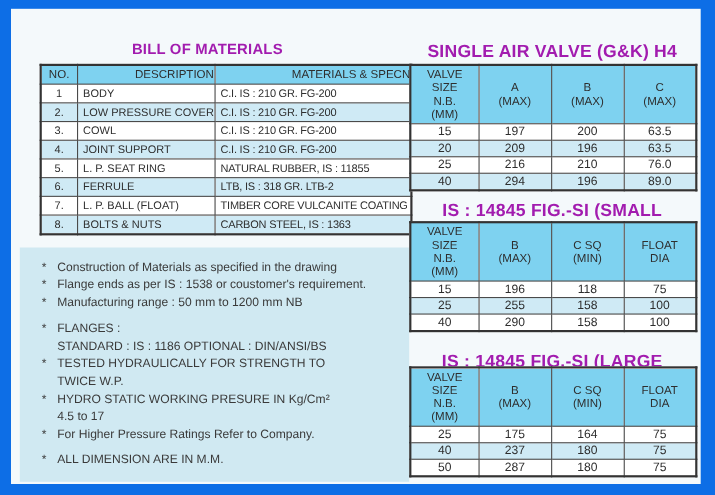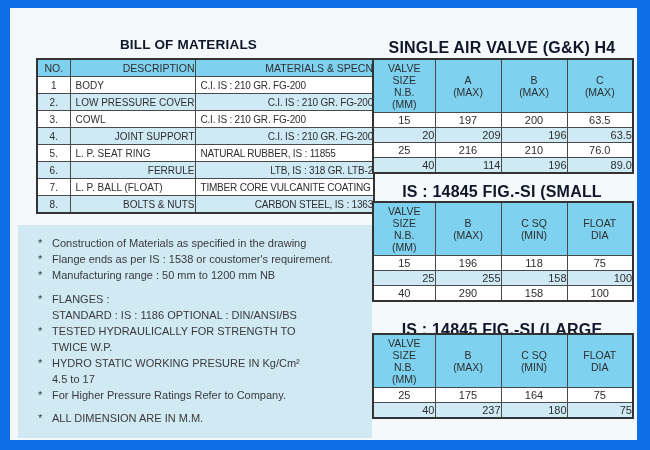--- a/index.html
+++ b/index.html
@@ -17,21 +17,21 @@
   .page {
     position: absolute;
     left: 10px; top: 8px; right: 13px; bottom: 10px;
     background: #f4f9fb;
   }
   
   .doc-title {
     position: absolute;
     text-align: center;
     font-weight: bold;
-    color: #0f172a;
+    color: #a21caf;
     letter-spacing: 0.2px;
   }
   .bom-title   { left: 10px;  top: 29px;  width: 337px; font-size: 13.5px; }
   .vt-title    { left: 362px; width: 260px; font-size: 16px; }
   .vt1-title   { top: 31px; }
   .vt2-title   { top: 175px; }
   .vt3-title   { top: 313px; }
   
   table {
     border-collapse: collapse;
@@ -39,21 +39,21 @@
     table-layout: fixed;
     background: #ffffff;
   }
   th, td {
     border: 1px solid #4a4a4a;
     color: #2e2e2e;
     overflow: hidden;
     padding: 0;
   }
   th { background: #7ed2f0; font-weight: normal; }
-  tr.alt td { background: #cfeaf5; text-align: right; }
+  tr.alt td { background: #cfeaf5; }
   
   .bom { left: 26px; top: 50px; width: 337px; border: 2px solid #333; }
   .bom th { height: 16px; font-size: 10.5px; text-align: right; padding-left: 5px; }
   .bom th.c, .bom td.c { text-align: center; padding-left: 0; }
   .bom td { height: 16px; font-size: 10px; text-align: left; padding-left: 5px; white-space: nowrap; }
   .bom td.mat { letter-spacing: -0.2px; }
   
   .vt { width: 260px; left: 362px; border: 2px solid #333; }
   .vt th {
     height: 52px; font-size: 10.5px; line-height: 12px;
@@ -235,21 +235,21 @@
           <td>63.5</td>
         </tr>
         <tr>
           <td>25</td>
           <td>216</td>
           <td>210</td>
           <td>76.0</td>
         </tr>
         <tr class="alt">
           <td>40</td>
-          <td>114</td>
+          <td>294</td>
           <td>196</td>
           <td>89.0</td>
         </tr>
       </tbody>
     </table>
 
     <div class="doc-title vt-title vt2-title">IS : 14845 FIG.-SI (SMALL ORIFICE)</div>
     <table class="vt vt2">
       <colgroup>
           <col style="width:62px">
@@ -321,17 +321,23 @@
           <td>175</td>
           <td>164</td>
           <td>75</td>
         </tr>
         <tr class="alt">
           <td>40</td>
           <td>237</td>
           <td>180</td>
           <td>75</td>
         </tr>
+        <tr>
+          <td>50</td>
+          <td>287</td>
+          <td>180</td>
+          <td>75</td>
+        </tr>
       </tbody>
     </table>
 
   </div>
 </div>
 
 </body></html>

